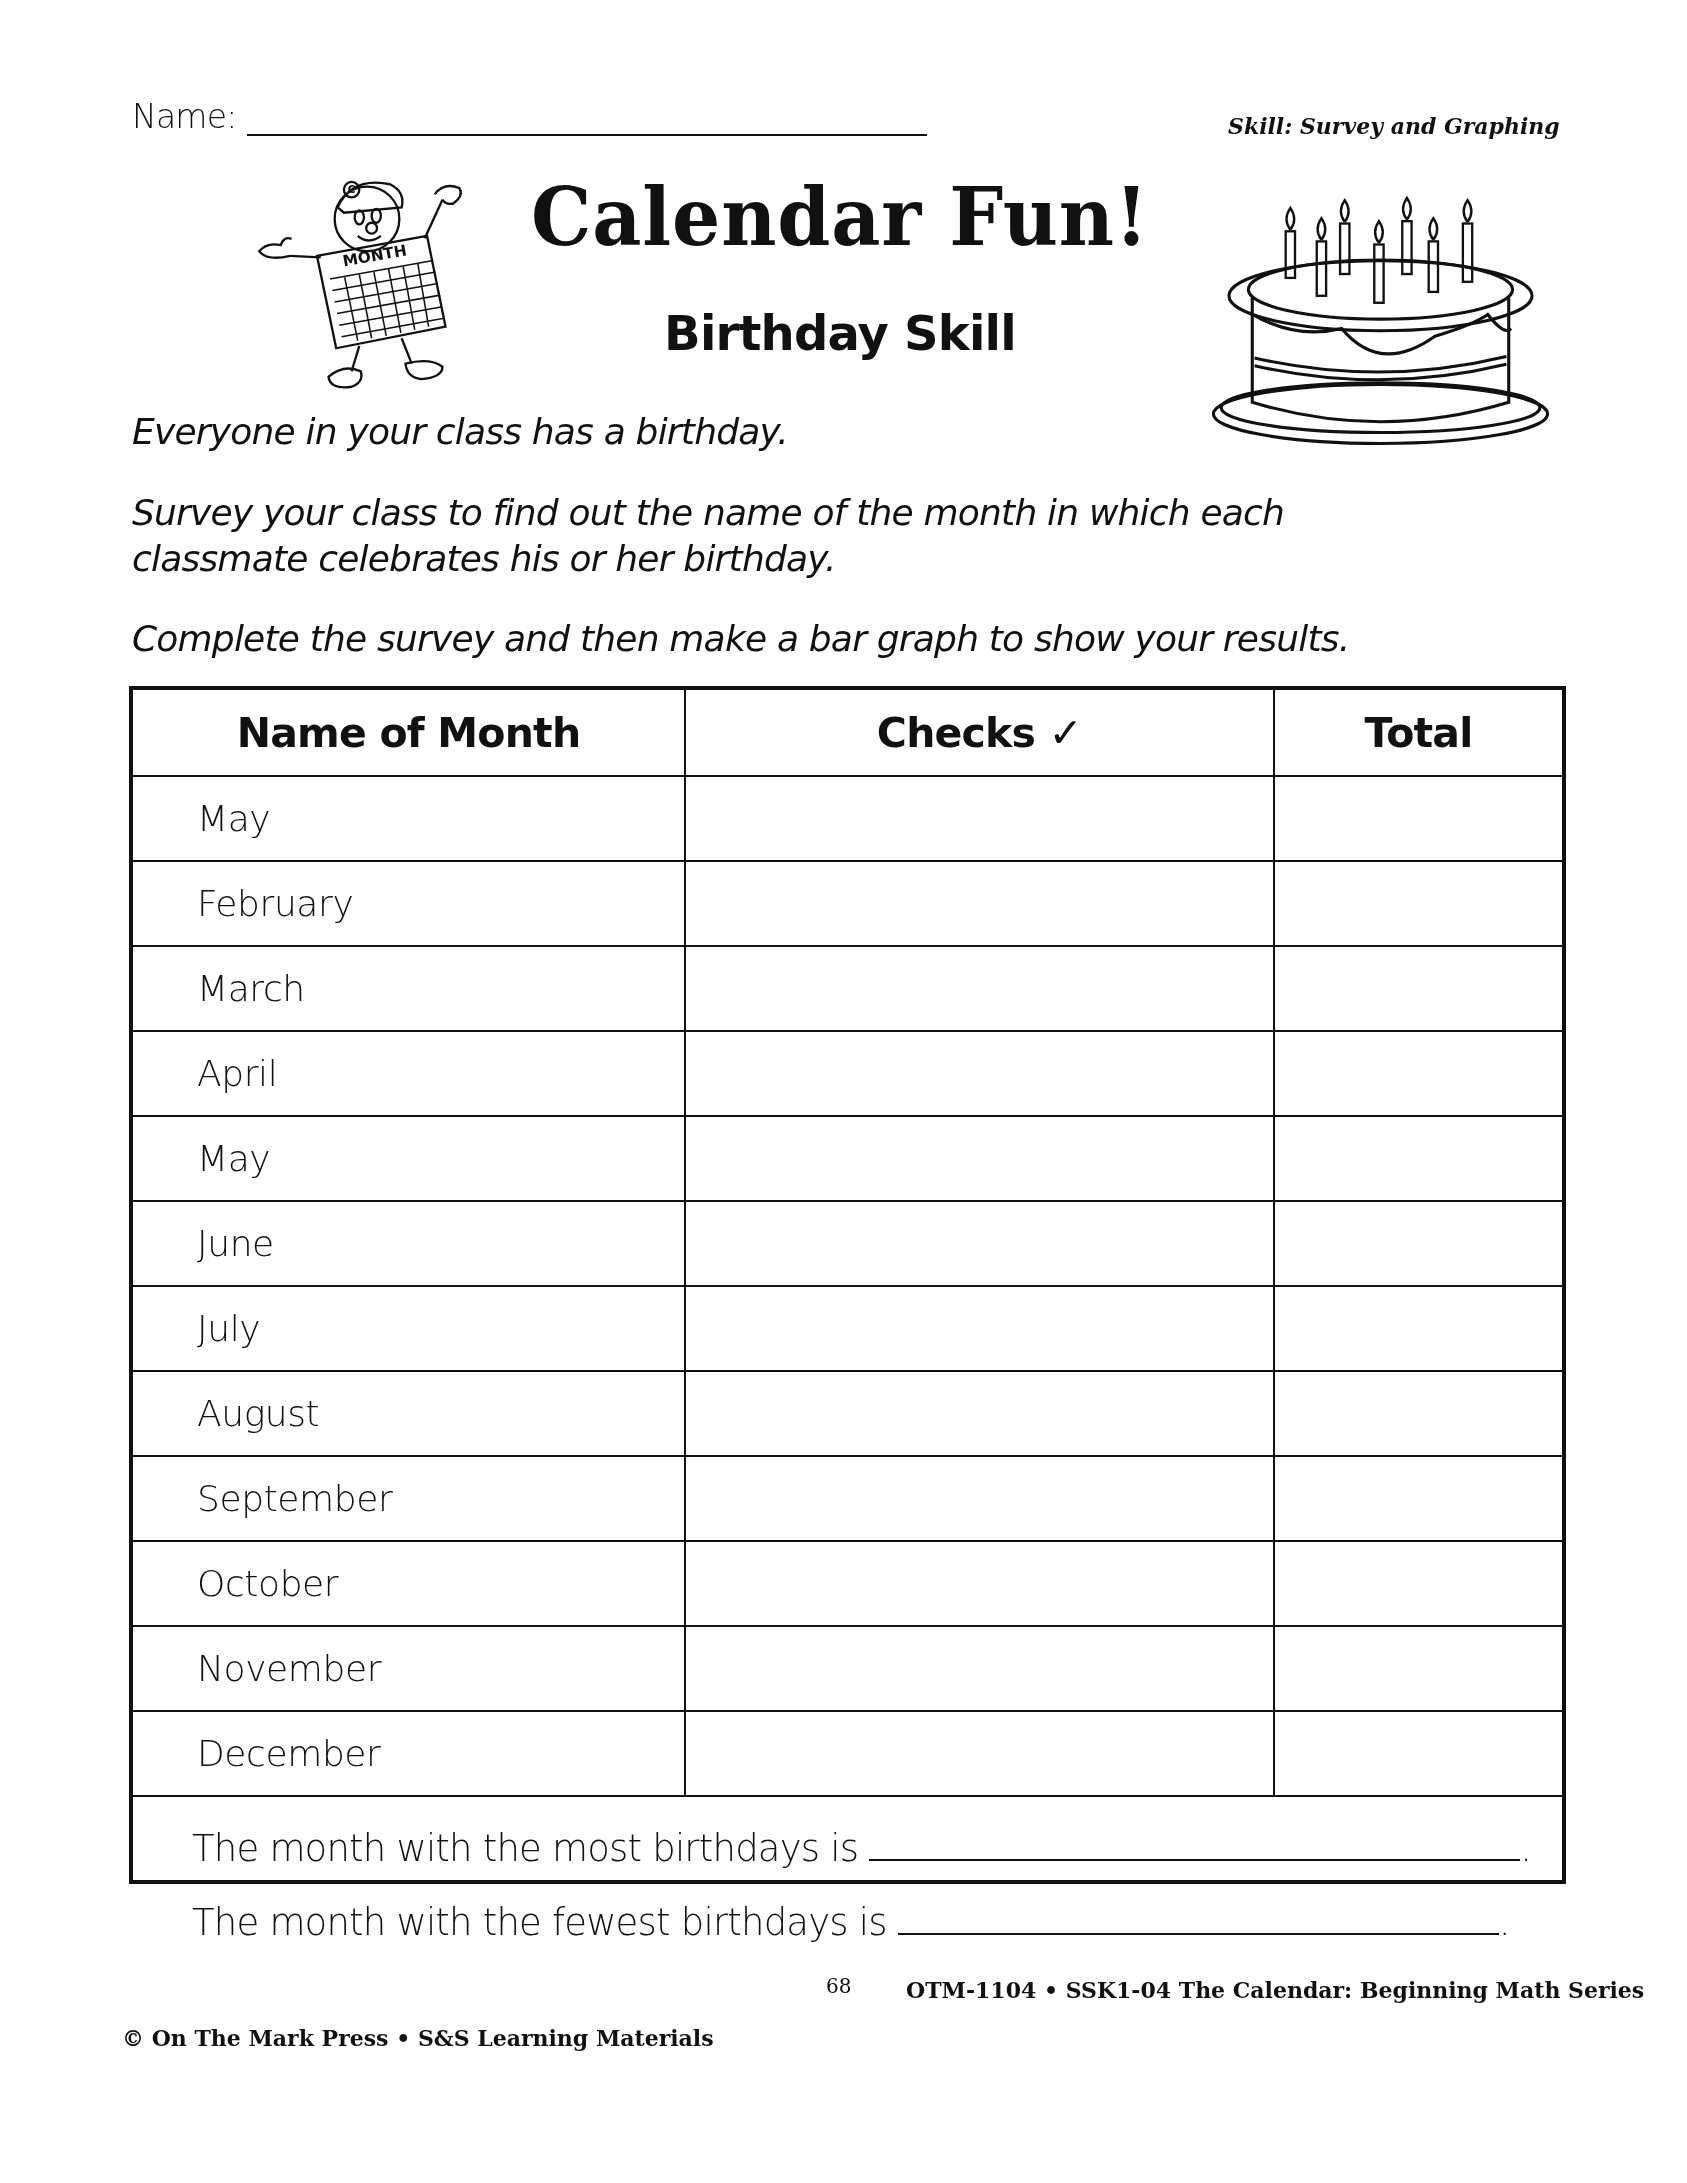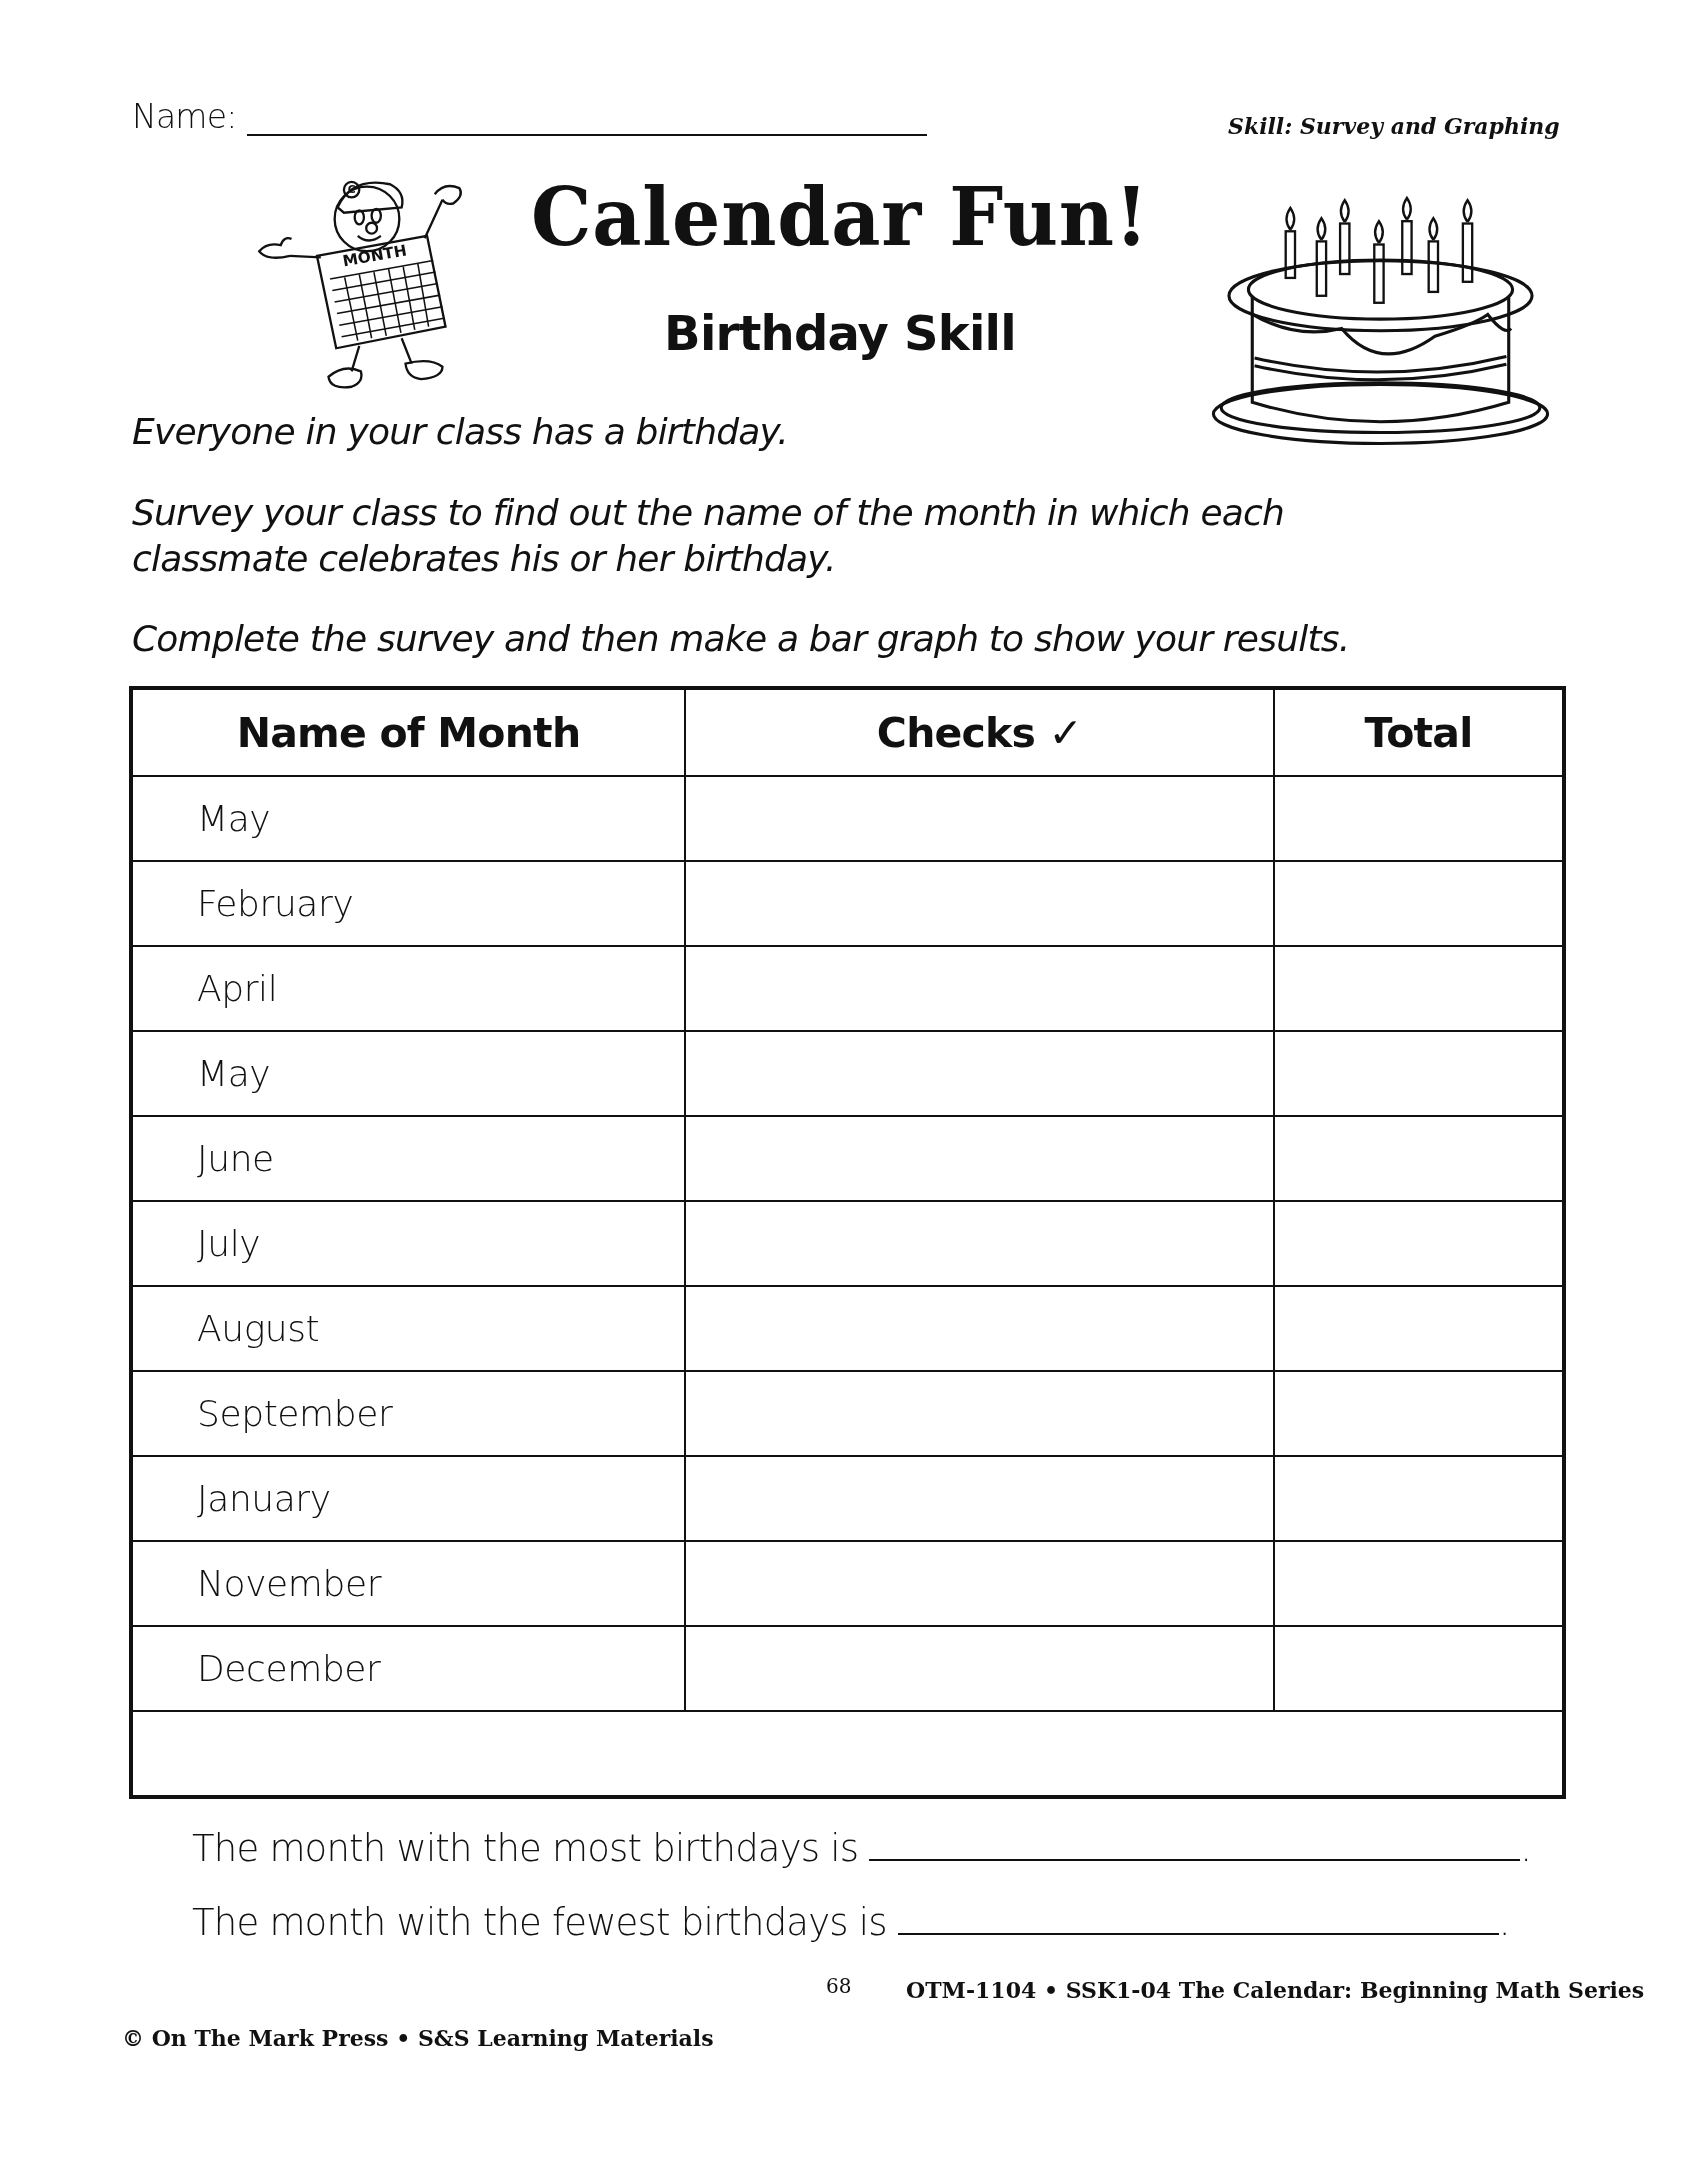--- a/index.html
+++ b/index.html
@@ -127,20 +127,25 @@
         <td class="month">May</td>
         <td></td>
         <td></td>
       </tr>
     <tr>
         <td class="month">February</td>
         <td></td>
         <td></td>
       </tr>
     <tr>
+        <td class="month">March</td>
+        <td></td>
+        <td></td>
+      </tr>
+    <tr>
         <td class="month">April</td>
         <td></td>
         <td></td>
       </tr>
     <tr>
         <td class="month">May</td>
         <td></td>
         <td></td>
       </tr>
     <tr>
@@ -157,21 +162,21 @@
         <td class="month">August</td>
         <td></td>
         <td></td>
       </tr>
     <tr>
         <td class="month">September</td>
         <td></td>
         <td></td>
       </tr>
     <tr>
-        <td class="month">January</td>
+        <td class="month">October</td>
         <td></td>
         <td></td>
       </tr>
     <tr>
         <td class="month">November</td>
         <td></td>
         <td></td>
       </tr>
     <tr>
         <td class="month">December</td>

